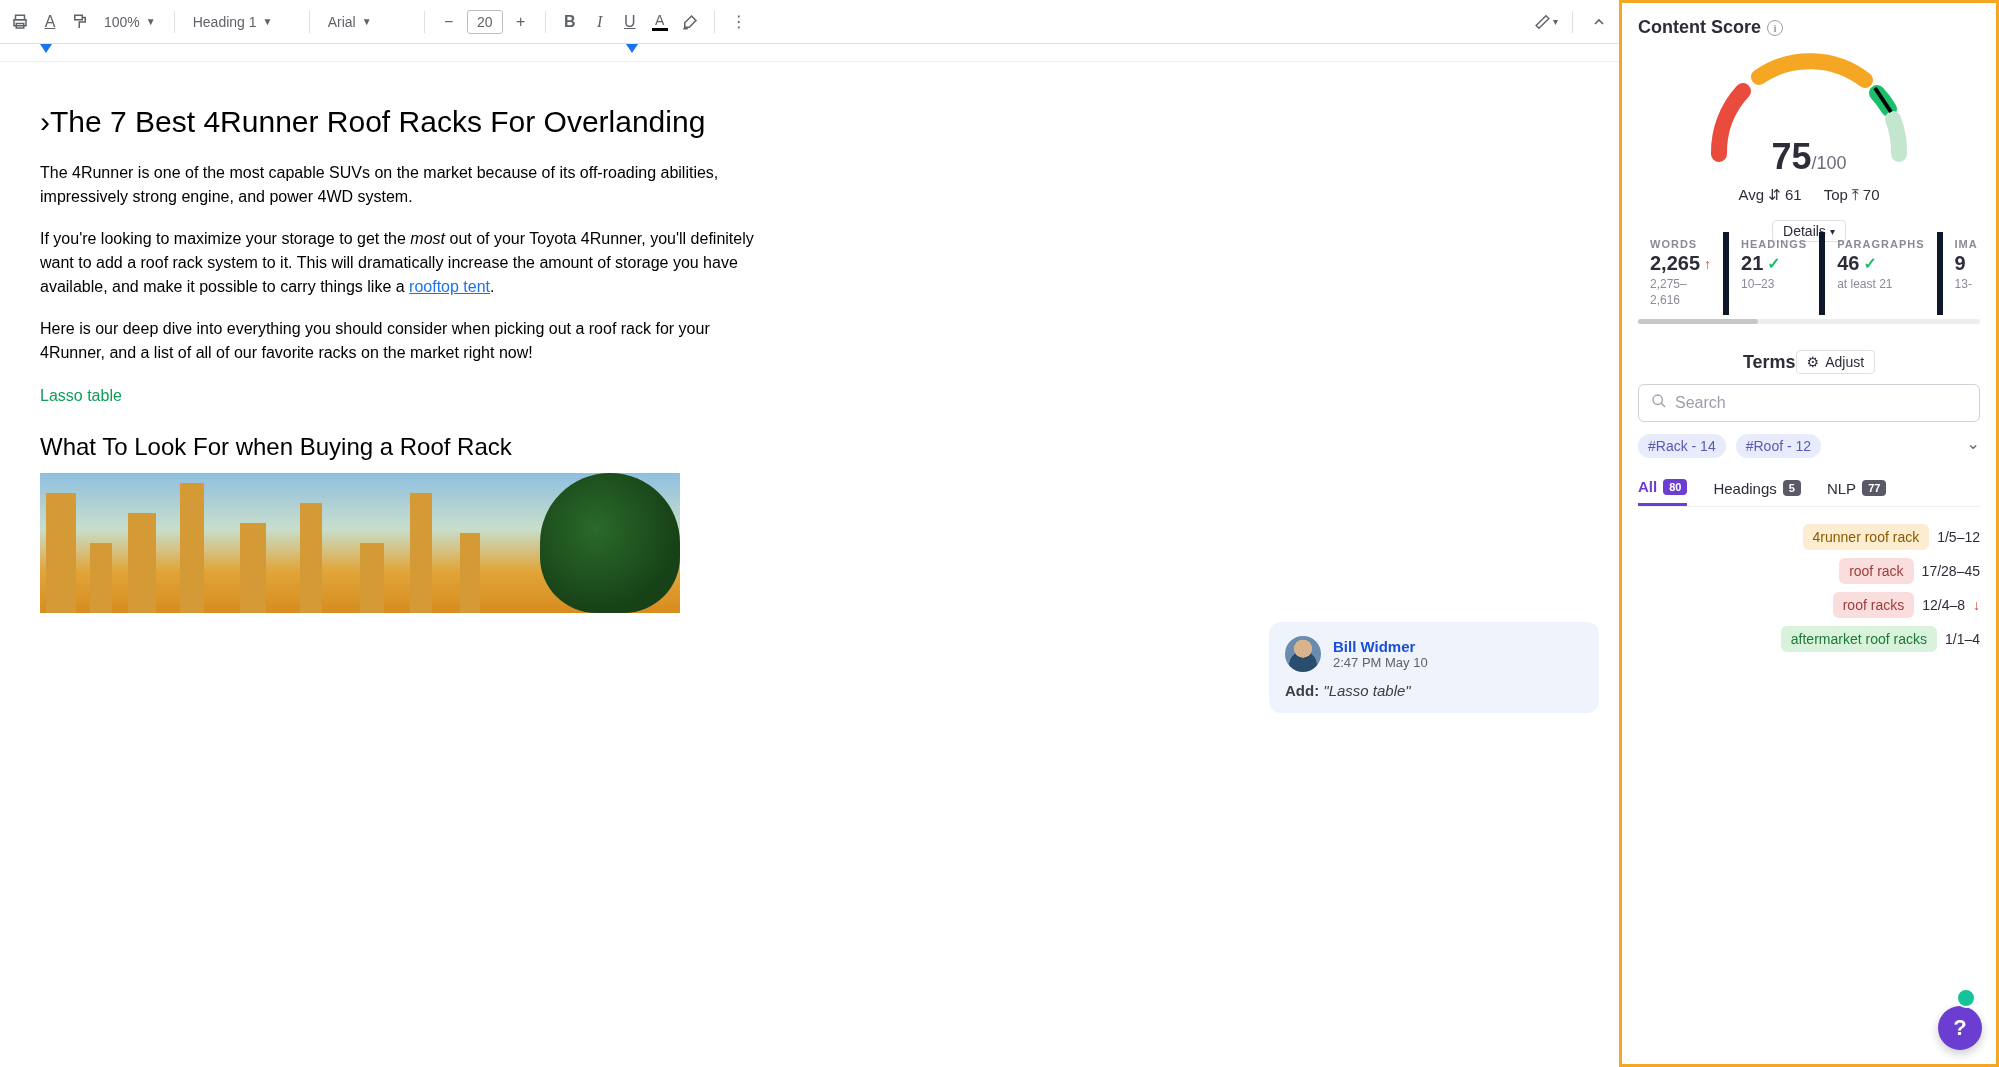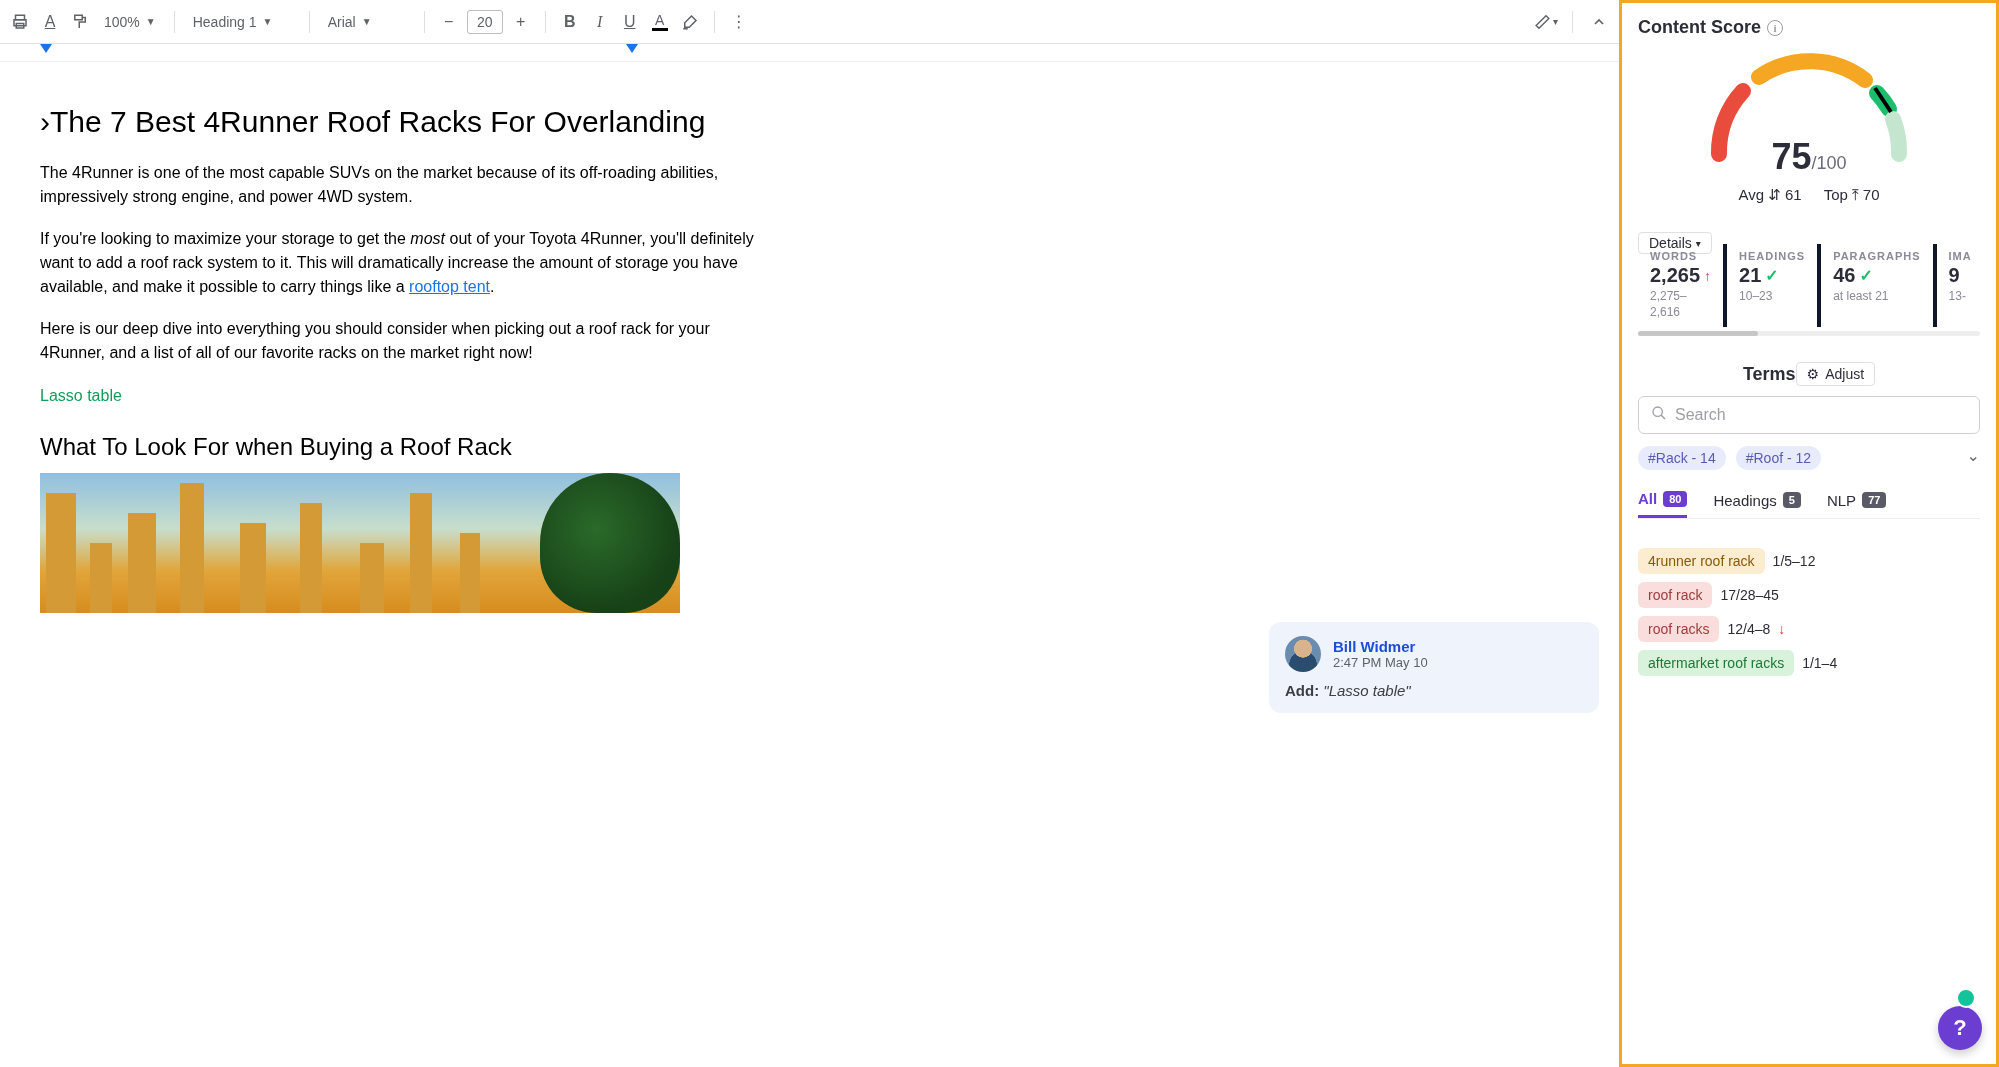--- a/index.html
+++ b/index.html
@@ -52,24 +52,24 @@
   .comment-body .quote { font-style: italic; }
   .sidebar { width: 380px; border-left: 1px solid #e0e0e0; border: 3px solid #f5a623; border-top: 3px solid #f5a623; border-bottom: 3px solid #f5a623; border-right: 3px solid #f5a623; padding: 14px 16px 0 16px; display: flex; flex-direction: column; overflow: hidden; position: relative; }
   .cs-title { font-size: 18px; font-weight: 700; color: #2d2d3a; display:flex; align-items:center; gap:6px; }
   .info-icon { width:16px; height:16px; border:1px solid #9e9e9e; border-radius:50%; display:flex; align-items:center; justify-content:center; font-size:11px; color:#9e9e9e; font-family: serif; }
   .gauge-wrap { display:flex; flex-direction:column; align-items:center; margin-top:6px; }
   .gauge { width: 240px; height: 120px; position: relative; }
   .score { font-size: 36px; font-weight: 700; color: #2d2d3a; margin-top: -28px; display:flex; align-items:baseline; }
   .score-max { font-size: 18px; color: #6b6b7a; font-weight: 500; }
   .avg-top { display:flex; gap: 22px; margin-top: 8px; font-size: 15px; color: #2d2d3a; }
   .avg-top .lab { font-weight: 500; }
-  .details-row { display:flex; margin-top: 28px; }
+  .details-row { display:flex; justify-content:center; margin-top: 16px; }
   .details-btn { font-size: 14px; color: #2d2d3a; border:1px solid #e0e0e0; border-radius:4px; padding:2px 10px; display:flex; align-items:center; gap:4px; cursor:pointer; background:#fff; }
   .metrics { display:flex; margin-top: -10px; overflow:hidden; }
-  .metric { flex:0 0 auto; padding:6px 12px 8px 12px; border-right:4px solid #0f172a; min-width: 88px; }
+  .metric { flex:0 0 auto; padding:6px 12px 8px 12px; border-right:6px solid #0f172a; min-width: 88px; }
   .metric:last-child { border-right:none; }
   .metric-label { font-size: 11px; letter-spacing: 1px; color: #8a8a98; font-weight:600; }
   .metric-value { font-size: 20px; font-weight: 700; color: #2d2d3a; display:flex; align-items:center; gap:4px; margin-top:2px;}
   .metric-range { font-size: 12px; color: #8a8a98; margin-top:2px; }
   .up-arrow { color: #e53935; font-size: 14px; }
   .check { color: #1bbf6b; font-size: 16px; }
   .metrics-scroll { height:5px; background:#eee; border-radius:3px; margin-top:4px; position:relative;}
   .metrics-thumb { position:absolute; left:0; width:120px; height:5px; background:#c7c7c7; border-radius:3px;}
   .terms-header { display:flex; align-items:center; justify-content:center; margin-top: 26px; }
   .terms-title { font-size: 18px; font-weight: 700; color: #2d2d3a; }
@@ -78,21 +78,21 @@
   .search-box input { border:none; outline:none; font-size:16px; flex:1; color:#2d2d3a; }
   .search-box input::placeholder { color:#9e9ea8; }
   .tag-row { display:flex; gap:10px; margin-top:12px; align-items:flex-start; }
   .tag-pill { background:#e8ebfb; color:#5a5ab5; font-size:14px; padding:4px 10px; border-radius:12px; cursor:pointer; }
   .expand-chev { margin-left:auto; color:#6b6b7a; cursor:pointer; font-size:16px; }
   .tabs { display:flex; gap:26px; margin-top:20px; border-bottom:1px solid #eee; align-items:center; font-size:15px;}
   .tab { padding-bottom:8px; cursor:pointer; color:#2d2d3a; display:flex; gap:6px; align-items:center;}
   .tab.active { color:#6c3dd1; border-bottom:3px solid #6c3dd1; font-weight:600;}
   .badge { background:#6c3dd1; color:#fff; font-size:11px; padding:2px 6px; border-radius:4px; font-weight:600;}
   .badge.grey { background:#5a5a66; }
-  .term-list { margin-top:29px; display:flex; flex-direction:column; gap:8px; }
+  .term-list { margin-top:17px; display:flex; flex-direction:column; gap:8px;align-items:flex-end; }
   .term-row { display:flex; align-items:center; gap:8px; }
   .term-chip { font-size:14px; padding:5px 10px; border-radius:6px; }
   .chip-orange { background:#fcecd0; color:#8a5a00; }
   .chip-pink { background:#f9dedd; color:#a03b3b; }
   .chip-green { background:#d8f2dc; color:#1d7a36; }
   .term-count { font-size:14px; color:#2d2d3a; font-weight:500;}
   .down-arrow { color:#e53935; font-size:14px;}
   .help-bubble { position:absolute; bottom:14px; right:14px; width:44px; height:44px; border-radius:50%; background:#6c3dd1; color:#fff; display:flex; align-items:center; justify-content:center; font-size:22px; font-weight:700; box-shadow:0 4px 10px rgba(0,0,0,0.2); cursor:pointer;}
   .grammarly { position:absolute; bottom:42px; right:6px; width:20px; height:20px; border-radius:50%; background:#15c39a; border:2px solid #fff;}
 </style>

